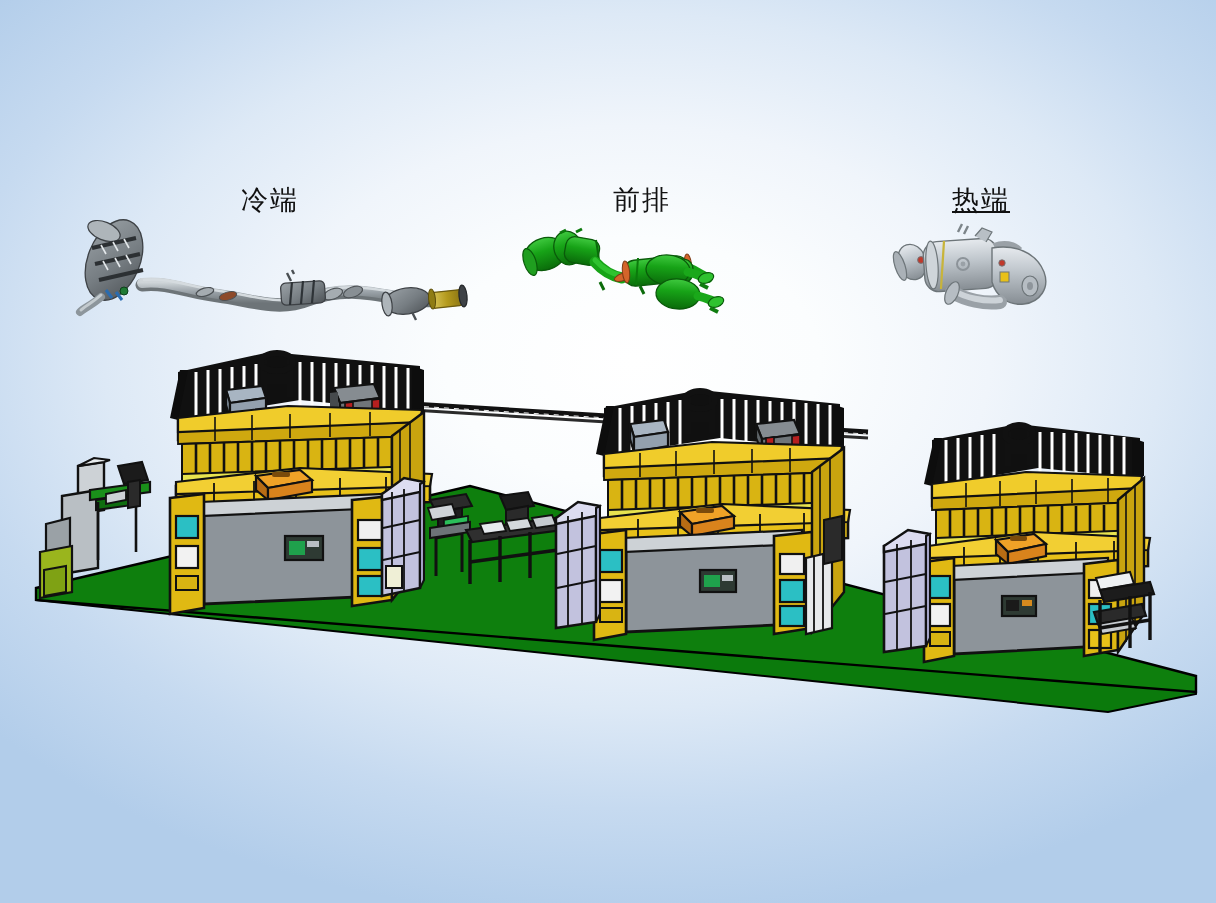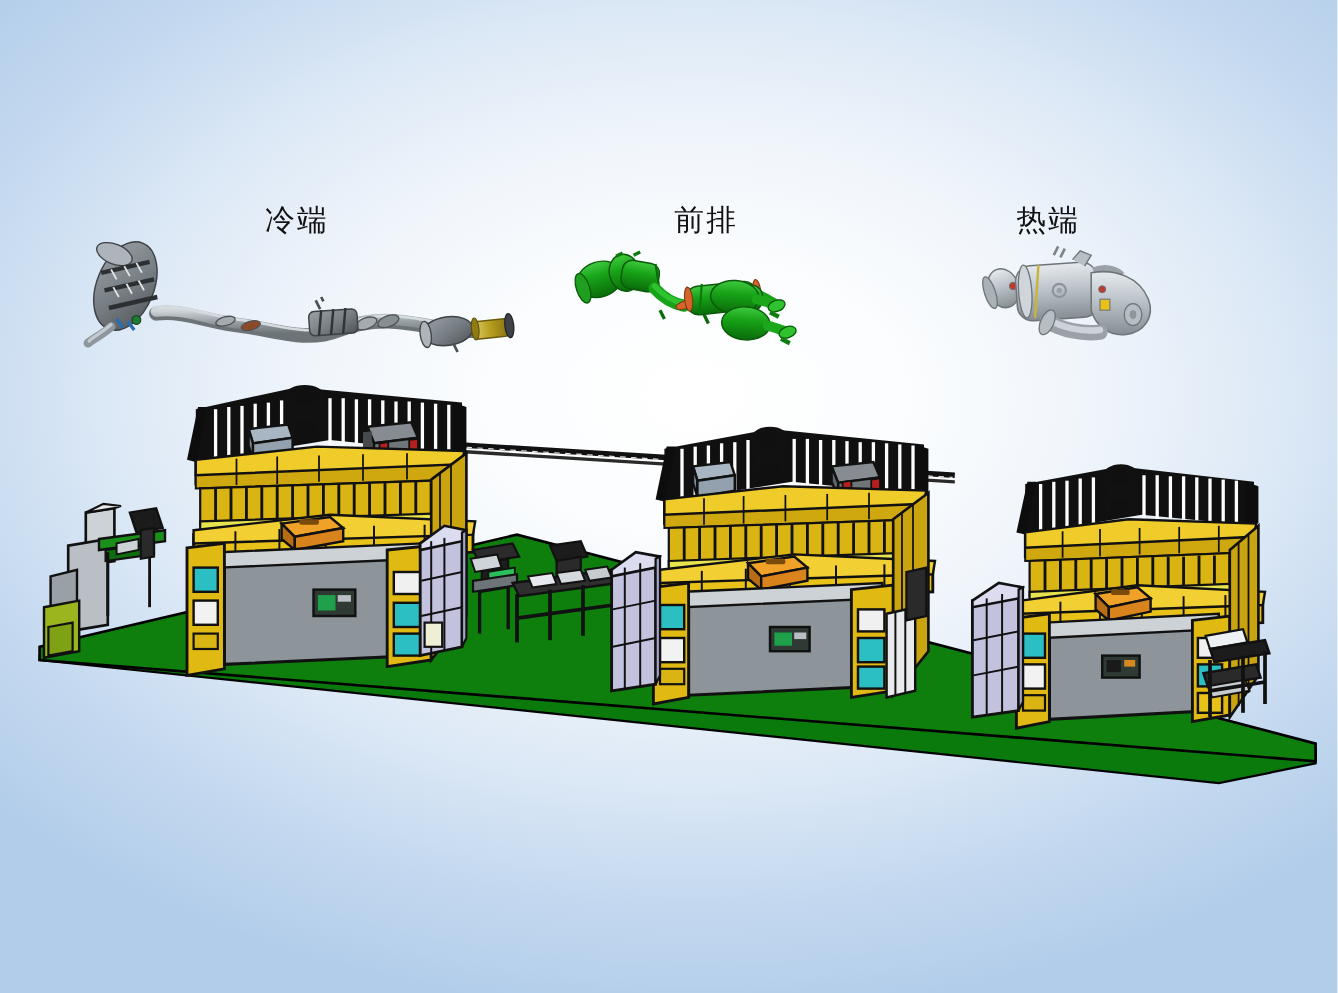--- a/index.html
+++ b/index.html
@@ -21,21 +21,21 @@
   }
   svg.scene{position:absolute;left:0;top:0;width:1216px;height:903px;}
 </style>
 </head>
 <body>
 
 <div id="stage">
 
   <div class="lbl" style="left:241px;top:182px;">冷端</div>
   <div class="lbl" style="left:613px;top:182px;">前排</div>
-  <div class="lbl" style="left:924px;top:182px;">热端</div>
+  <div class="lbl" style="left:952px;top:182px;text-decoration:underline;">热端</div>
 
   <svg class="scene" viewBox="0 0 1216 903">
     <defs>
       <linearGradient id="pipeG" x1="0" y1="0" x2="0" y2="1">
         <stop offset="0" stop-color="#cfd5d9"></stop>
         <stop offset="45%" stop-color="#9ba3a9"></stop>
         <stop offset="100%" stop-color="#6d7478"></stop>
       </linearGradient>
       <linearGradient id="mufG" x1="0" y1="0" x2="1" y2="1">
         <stop offset="0" stop-color="#9ba2a7"></stop>

